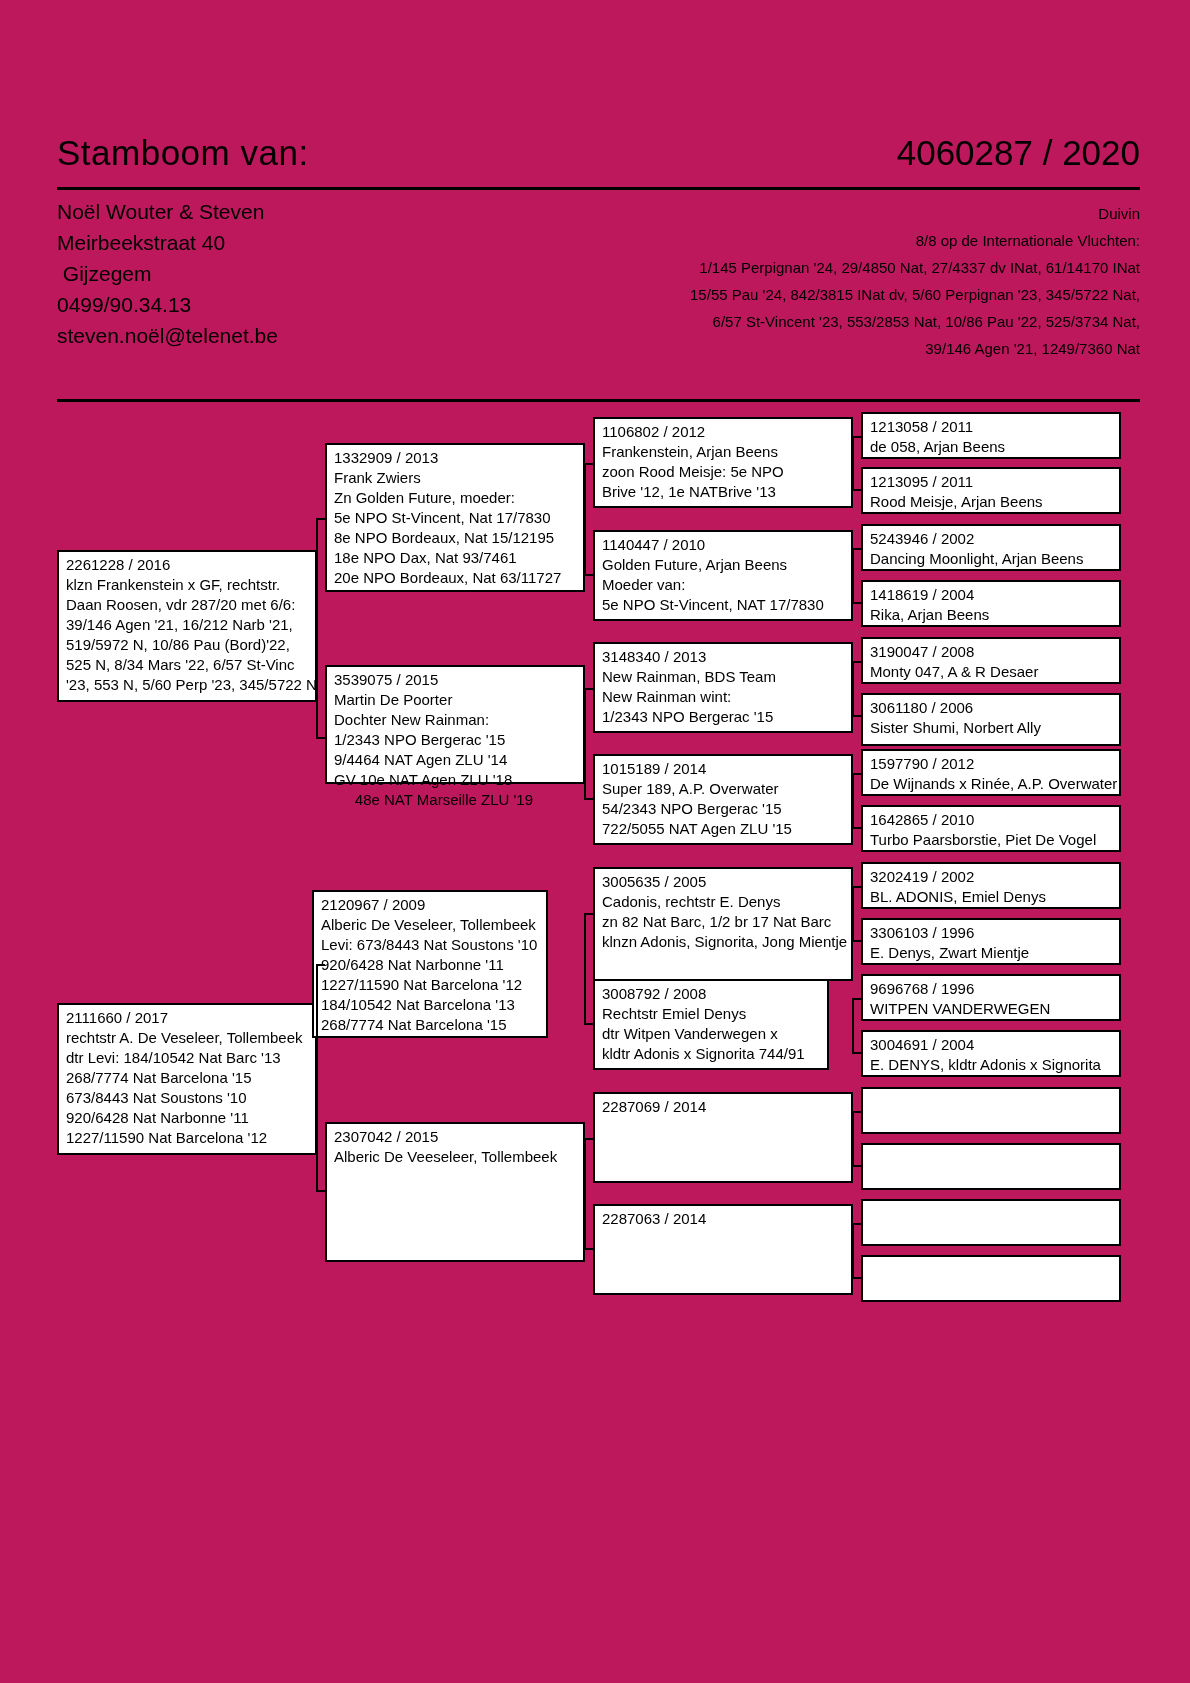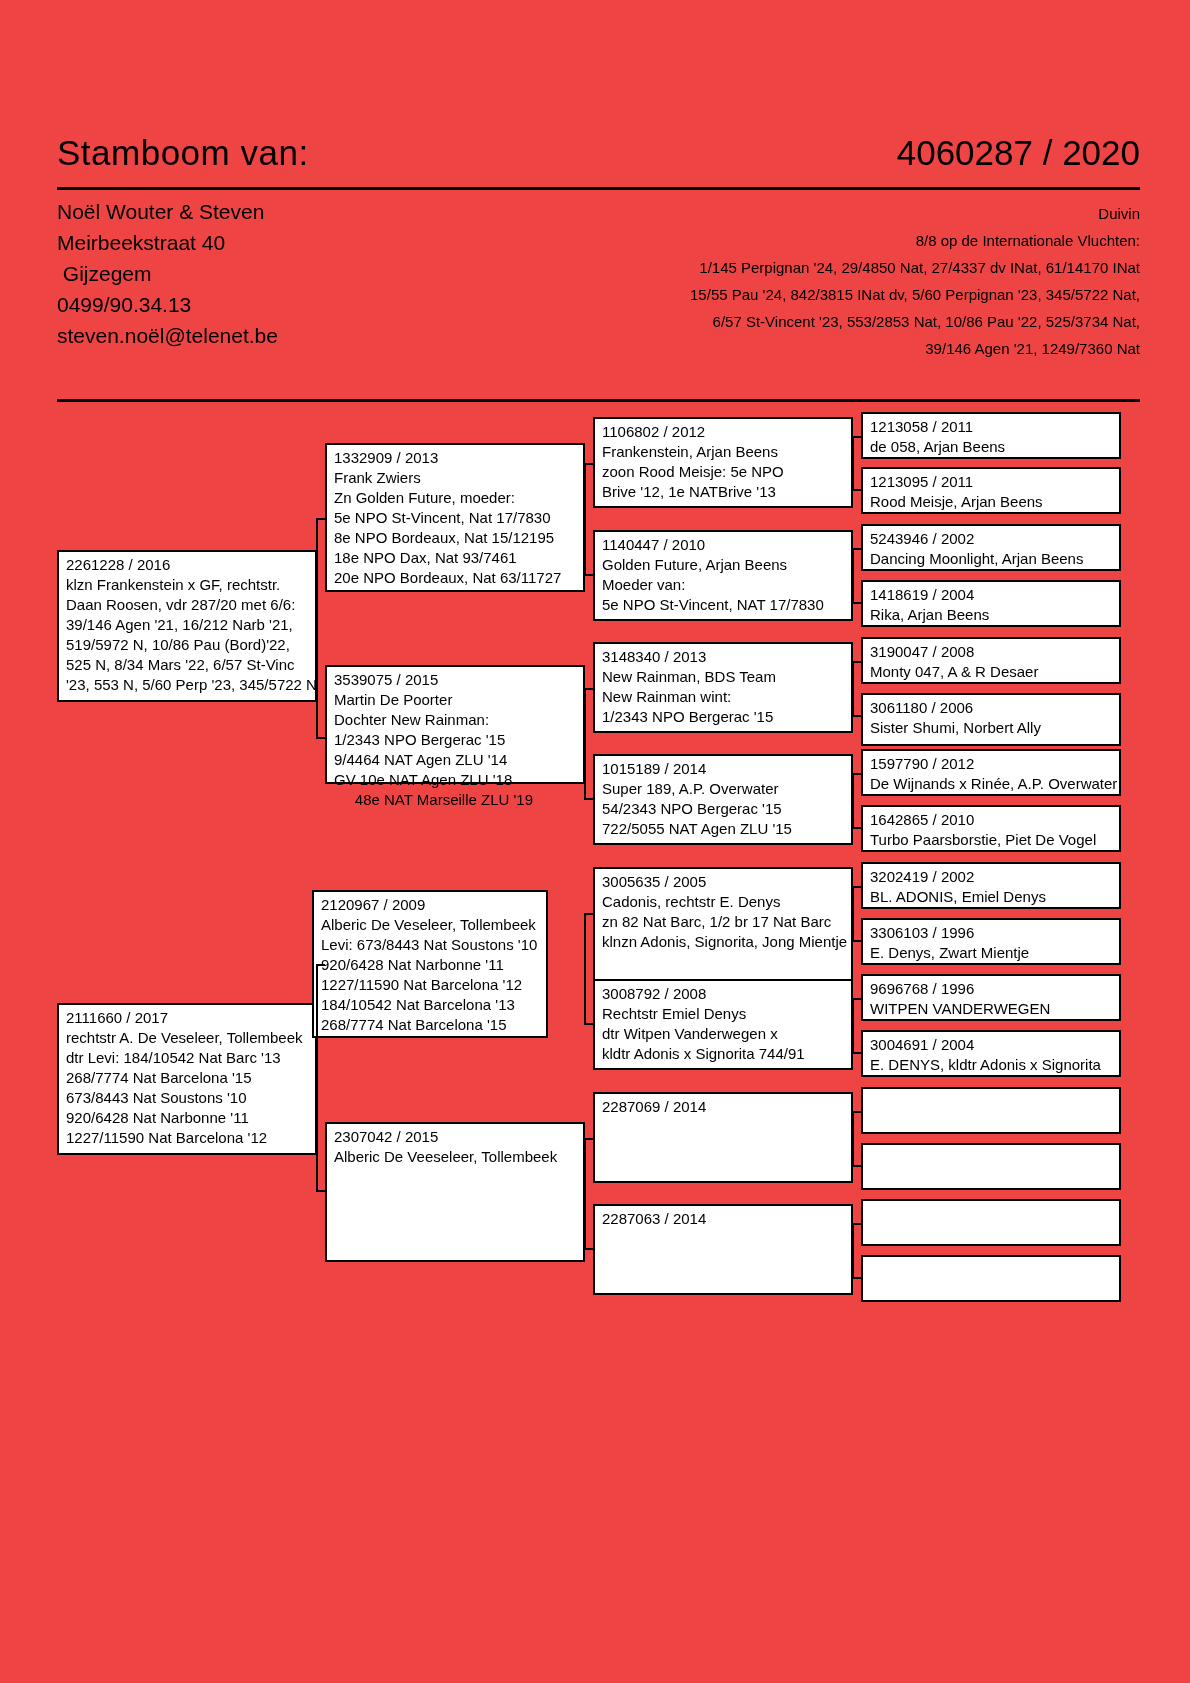--- a/index.html
+++ b/index.html
@@ -1,21 +1,21 @@
 <!DOCTYPE html>
 <html><head>
 <meta charset="utf-8">
 <style>
   * { margin: 0; padding: 0; box-sizing: border-box; }
   html, body { background: #ffffff; }
   .page {
     position: relative;
     width: 1190px;
     height: 1683px;
-    background: #ef4444;
+    background: #be185d;
     font-family: "Liberation Sans", "DejaVu Sans", sans-serif;
     color: #000;
     overflow: hidden;
   }
   .title {
     position: absolute;
     left: 57px; top: 133px;
     font-size: 35px;
     letter-spacing: 0.5px;
   }
@@ -166,21 +166,21 @@
         <div class="pline">Super 189, A.P. Overwater</div>
         <div class="pline">54/2343 NPO Bergerac '15</div>
         <div class="pline">722/5055 NAT Agen ZLU '15</div>
       </div>
       <div class="pbox" style="left: 593px; top: 867px; width: 260px; height: 114px;">
         <div class="pline">3005635 / 2005</div>
         <div class="pline">Cadonis, rechtstr E. Denys</div>
         <div class="pline">zn 82 Nat Barc, 1/2 br 17 Nat Barc</div>
         <div class="pline">klnzn Adonis, Signorita, Jong Mientje</div>
       </div>
-      <div class="pbox" style="left: 593px; top: 979px; width: 260px; height: 91px;">
+      <div class="pbox" style="left: 593px; top: 979px; width: 236px; height: 91px;">
         <div class="pline">3008792 / 2008</div>
         <div class="pline">Rechtstr Emiel Denys</div>
         <div class="pline">dtr Witpen Vanderwegen x</div>
         <div class="pline">kldtr Adonis x Signorita 744/91</div>
       </div>
       <div class="pbox" style="left: 593px; top: 1092px; width: 260px; height: 91px;">
         <div class="pline">2287069 / 2014</div>
       </div>
       <div class="pbox" style="left: 593px; top: 1204px; width: 260px; height: 91px;">
         <div class="pline">2287063 / 2014</div>

